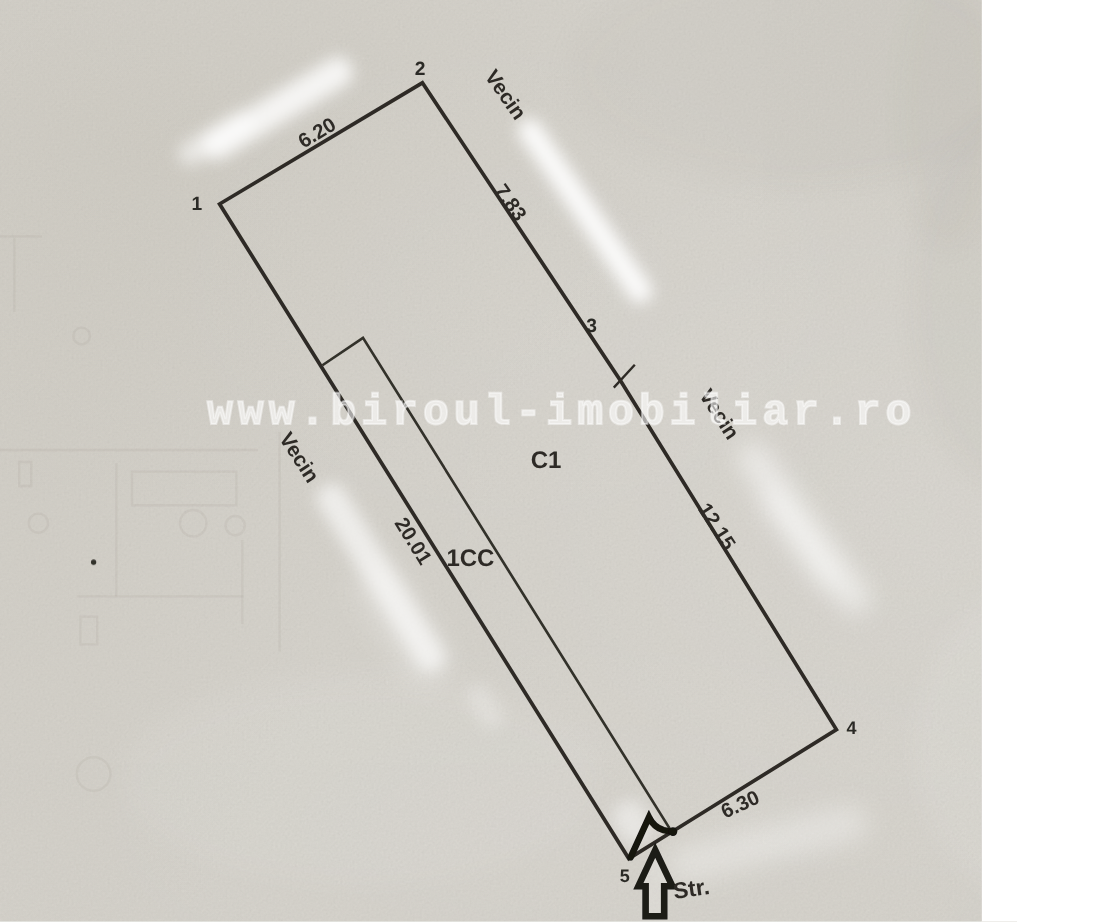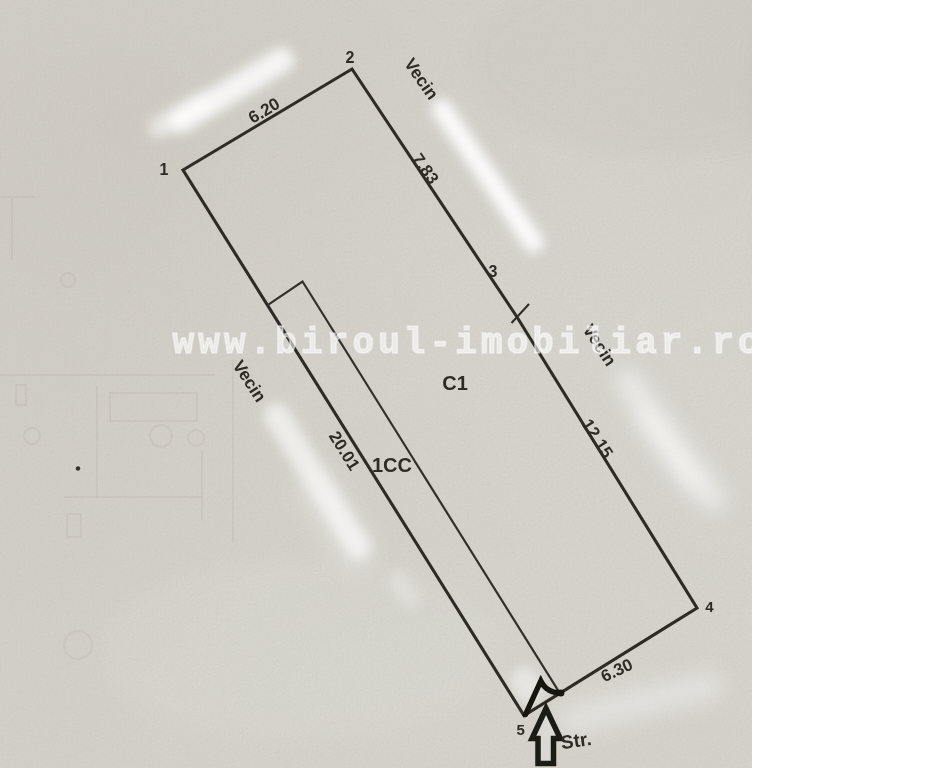--- a/index.html
+++ b/index.html
@@ -1,16 +1,16 @@
 <!DOCTYPE html>
 <html><head>
 <meta charset="utf-8">
 <style>
   html,body{margin:0;padding:0;}
-  #page{position:relative;width:752px;height:768px;overflow:hidden;
+  #page{position:relative;width:818px;height:768px;overflow:hidden;
         font-family:"Liberation Sans",sans-serif;background:#d2d0ca;}
   svg{position:absolute;left:0;top:0;}
 </style>
 </head>
 <body>
 <div id="page">
 <svg width="930" height="768" viewBox="0 0 930 768">
   <defs>
     <radialGradient id="gTL" cx="0.5" cy="0.5" r="0.5">
       <stop offset="0" stop-color="#b7b2a4" stop-opacity="0.35"></stop>

